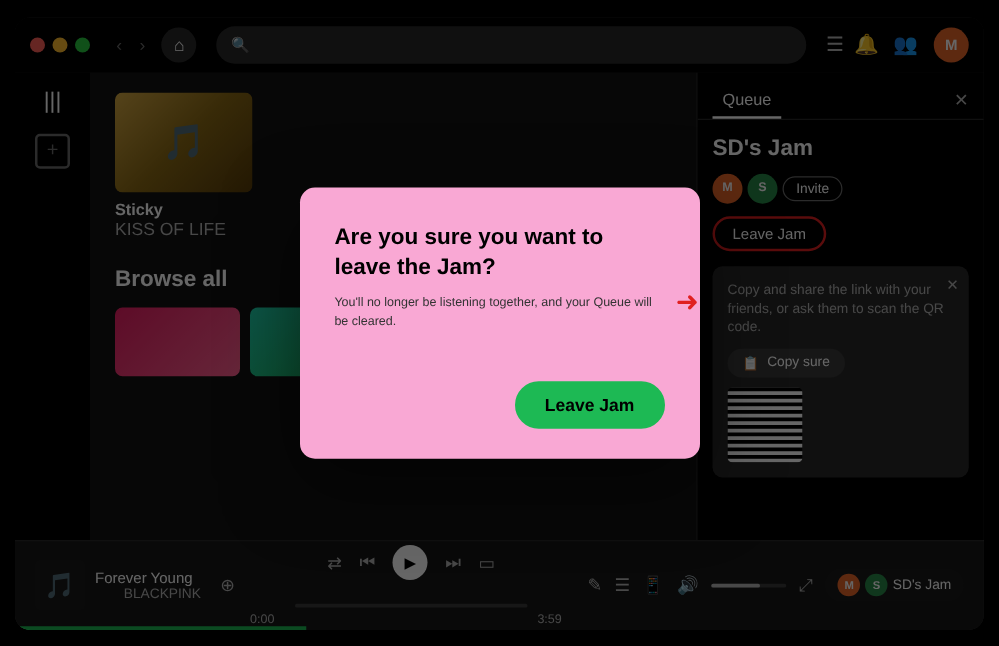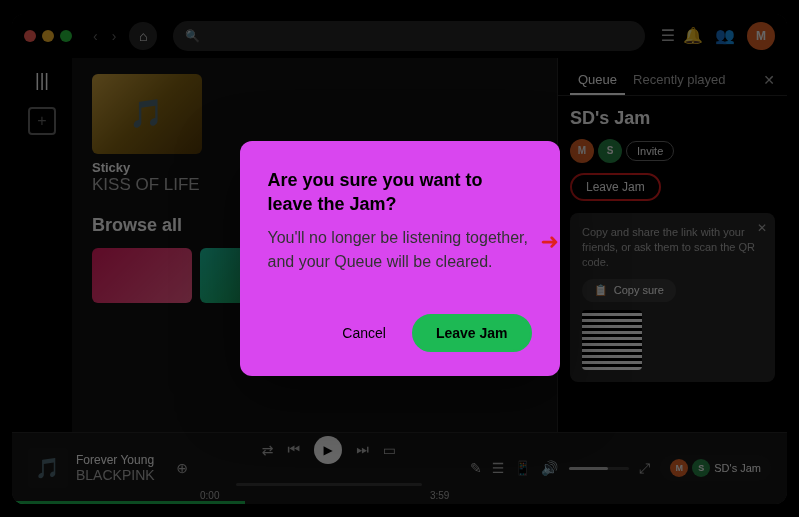--- a/index.html
+++ b/index.html
@@ -185,21 +185,21 @@
       text-align: center;
     }
     .recent-title {
       color: #fff;
       font-size: 13px;
       font-weight: 600;
       margin-top: 6px;
     }
     .recent-subtitle {
       color: #b3b3b3;
-      font-size: 17px;
+      font-size: 14px;
     }
     .browse-all-title {
       color: #fff;
       font-size: 18px;
       font-weight: 700;
       margin-top: 20px;
       margin-bottom: 12px;
     }
     .browse-card {
       width: 100px;
@@ -370,21 +370,22 @@
       flex-shrink: 0;
     }
     .now-playing-info { flex: 1; }
     .np-title {
       color: #fff;
       font-size: 12px;
       font-weight: 500;
     }
     .np-artist {
       color: #b3b3b3;
-      font-size: 14px;
+      font-size: 11px;
+      margin-left: 23px;
     }
     .np-add {
       color: #b3b3b3;
       font-size: 14px;
       cursor: pointer;
     }
     .player-controls {
       flex: 1;
       display: flex;
       flex-direction: column;
@@ -501,37 +502,37 @@
     .modal-overlay {
       position: absolute;
       top: 0; left: 0; right: 0; bottom: 0;
       background: rgba(0,0,0,0.6);
       display: flex;
       align-items: center;
       justify-content: center;
       z-index: 100;
     }
     .modal-box {
-      background: #d946ef;
+      background: #f9a8d4;
       border-radius: 12px;
       padding: 28px 28px 24px;
       width: 320px;
       max-width: 90%;
       box-shadow: 0 20px 60px rgba(0,0,0,0.5);
     }
     .modal-title {
       color: #000;
       font-size: 18px;
       font-weight: 800;
       margin-bottom: 10px;
       line-height: 1.3;
     }
     .modal-desc {
       color: #333;
-      font-size: 16px;
+      font-size: 10px;
       line-height: 1.5;
       margin-bottom: 40px;
     }
     .modal-actions {
       display: flex;
       align-items: center;
       justify-content: flex-end;
       gap: 12px;
     }
     .modal-cancel {
@@ -617,21 +618,20 @@
       <div class="browse-all-title">Browse all</div>
       <div style="display:flex;gap:8px;">
         <div class="browse-card browse-card-pink"></div>
         <div class="browse-card browse-card-teal"></div>
       </div>
     </div>
 
     <div class="right-panel">
       <div class="rp-tabs">
         <div class="rp-tab active">Queue</div>
-        <div class="rp-tab">Recently played</div>
         <span class="rp-close">✕</span>
       </div>
       <div class="rp-content">
         <div class="jam-title">SD's Jam</div>
         <div class="jam-avatars">
           <div class="jam-avatar jam-avatar-m">M</div>
           <div class="jam-avatar jam-avatar-s">S</div>
           <button class="invite-btn">Invite</button>
         </div>
         <button class="leave-jam-btn">Leave Jam</button>
@@ -696,21 +696,20 @@
     </div>
 
     <div class="app-progress-bar"></div>
   </div>
 
   <div class="modal-overlay">
     <div class="modal-box">
       <div class="modal-title">Are you sure you want to leave the Jam?</div>
       <div class="modal-desc">You'll no longer be listening together, and your Queue will be cleared.</div>
       <div class="modal-actions">
-        <button class="modal-cancel">Cancel</button>
         <button class="modal-leave">Leave Jam</button>
       </div>
     </div>
 
     <div class="arrow-annotation" style="position:absolute;top:215px;right:228px;color:#e02020;font-size:22px;z-index:200;">➜</div>
   </div>
 
 </div>
 
 </body></html>

